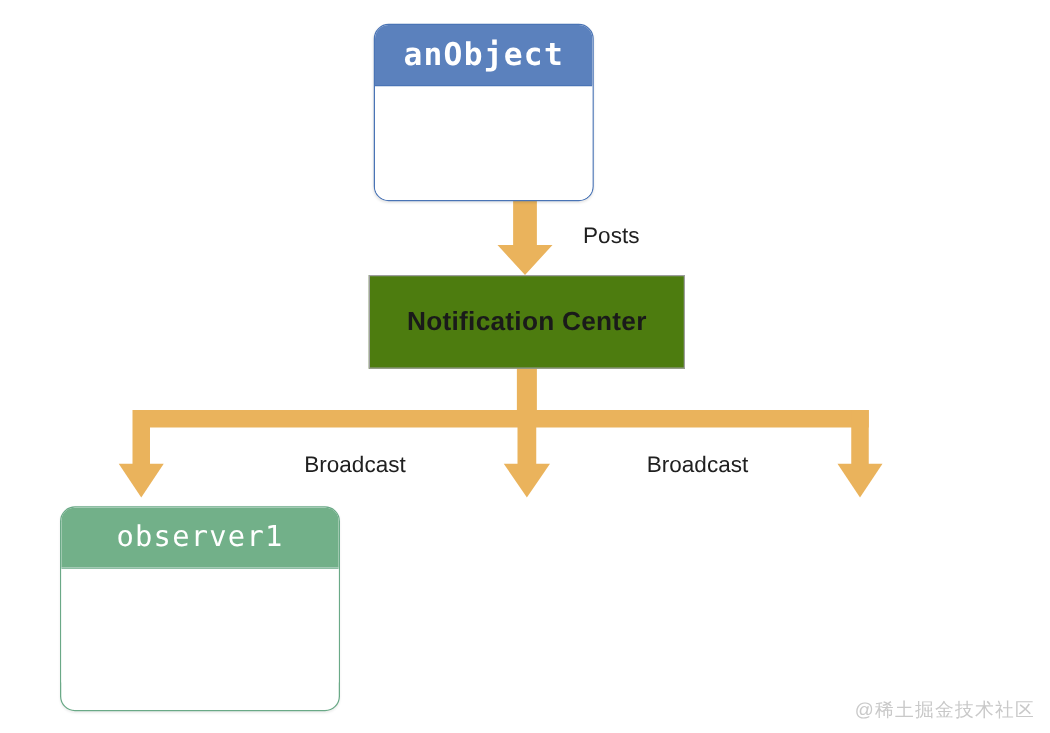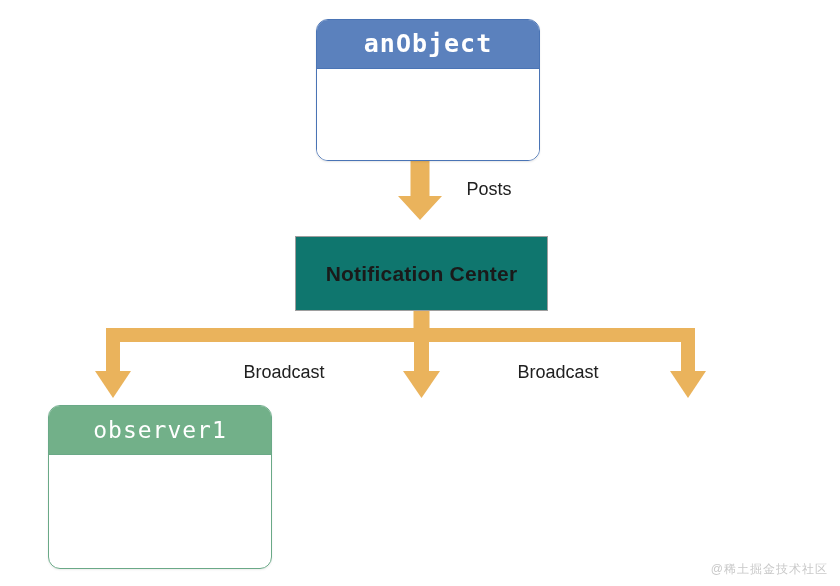--- a/index.html
+++ b/index.html
@@ -35,23 +35,23 @@
     white-space: nowrap;
   }
   .node .body {
     box-sizing: border-box;
     width: 100%;
     background: #ffffff;
   }
 
   
   #node-anobject {
-    left: 316px;
+    left: 299px;
     top: 19px;
-    width: 224px;
+    width: 176px;
     height: 142px;
     border: 1.5px solid #4a74b5;
     box-shadow: 0 1px 2px rgba(0,0,0,0.10);
   }
   #node-anobject .hdr {
     height: 48px;
     line-height: 48px;
     font-size: 25px;
     font-weight: bold;
     background: #5b81bd;
@@ -84,26 +84,25 @@
   #node-observer3 { left: 577px; }
 
   
   #node-notification-center {
     position: absolute;
     left: 295px;
     top: 220px;
     width: 253px;
     height: 75px;
     box-sizing: border-box;
-    background: #0f766e;
+    background: #4d7c0f;
     border: 1px solid #9e9e9e;
     display: flex;
     align-items: center;
     justify-content: center;
-    margin-top: 16px;
   }
   #node-notification-center .nc-label {
     font-size: 21px;
     font-weight: bold;
     color: #1a1a1a;
     letter-spacing: 0.2px;
     white-space: nowrap;
   }
 
   
@@ -126,21 +125,21 @@
   }
   #label-posts  { left: 489px; top: 189px; }
   #label-broadcast-left  { left: 284px; top: 372px; }
   #label-broadcast-right { left: 558px; top: 372px; }
 
   
   #watermark {
     position: absolute;
     right: 12px;
     bottom: 8px;
-    font-size: 12px;
+    font-size: 15px;
     color: #c9c9c9;
     white-space: nowrap;
     letter-spacing: 1px;
     text-align: right;
   }
 </style>
 </head>
 <body>
 
 <div id="canvas">

